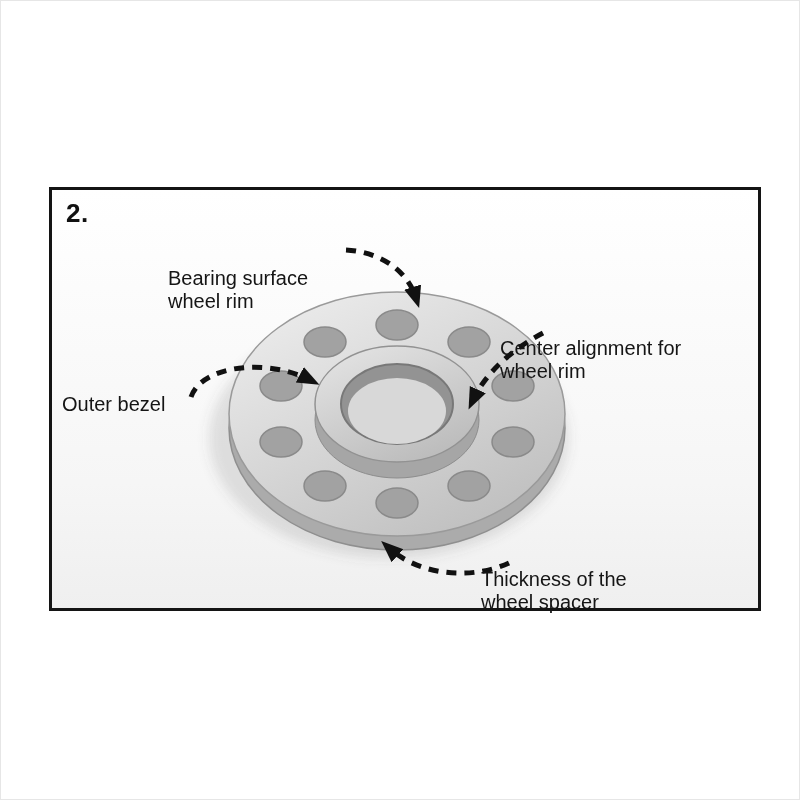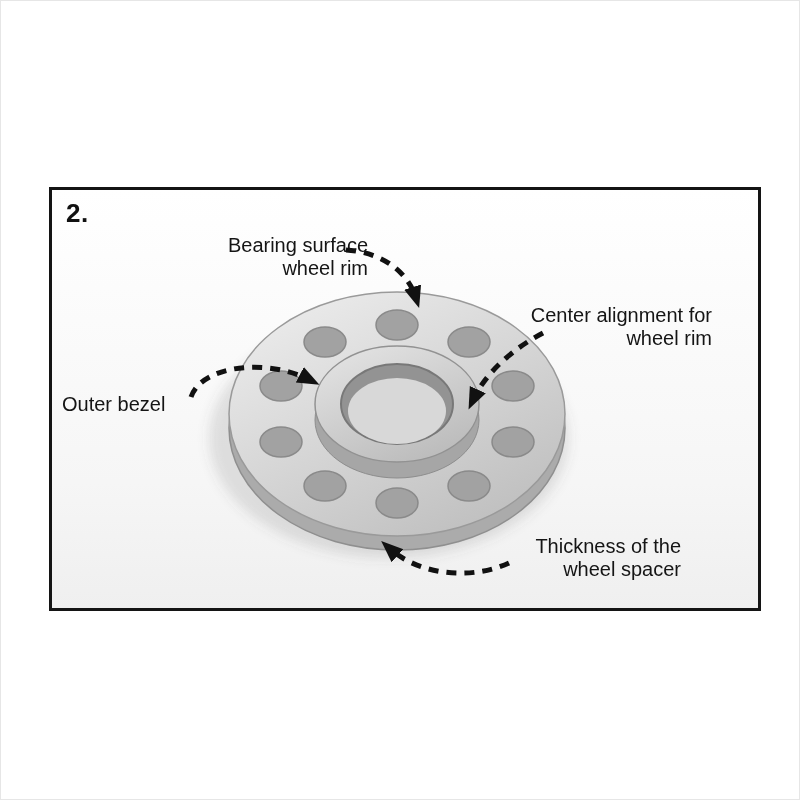--- a/index.html
+++ b/index.html
@@ -12,21 +12,21 @@
   }
   .illustration{position:absolute;left:0;top:0;width:706px;height:418px;display:block;}
   .step-number{
     position:absolute;left:14px;top:8px;
     font-size:26px;font-weight:bold;color:#111111;letter-spacing:0.5px;
   }
   .label{
     position:absolute;color:#151515;font-size:20px;line-height:1.16;
     white-space:pre-line;
   }
-  .label.centered{text-align:right;}
+  .label.centered{text-align:left;margin-top:33px;}
   .label-bearing{left:116px;top:44px;width:200px;}
   .label-center-alignment{left:448px;top:114px;width:212px;}
   .label-outer-bezel{left:10px;top:203px;width:160px;}
   .label-thickness{left:429px;top:345px;width:200px;}
 </style>
 </head>
 <body>
 
 <div class="page">
   <div class="frame">

